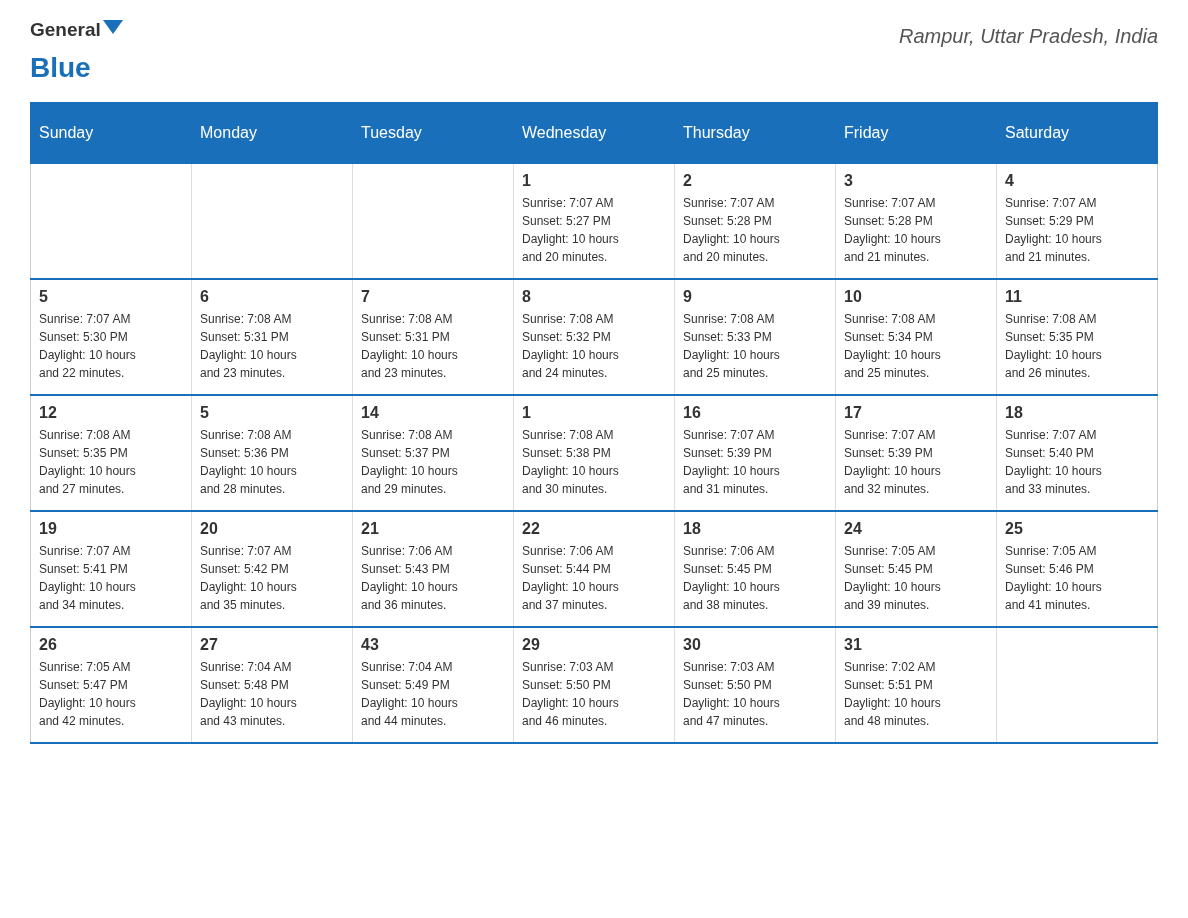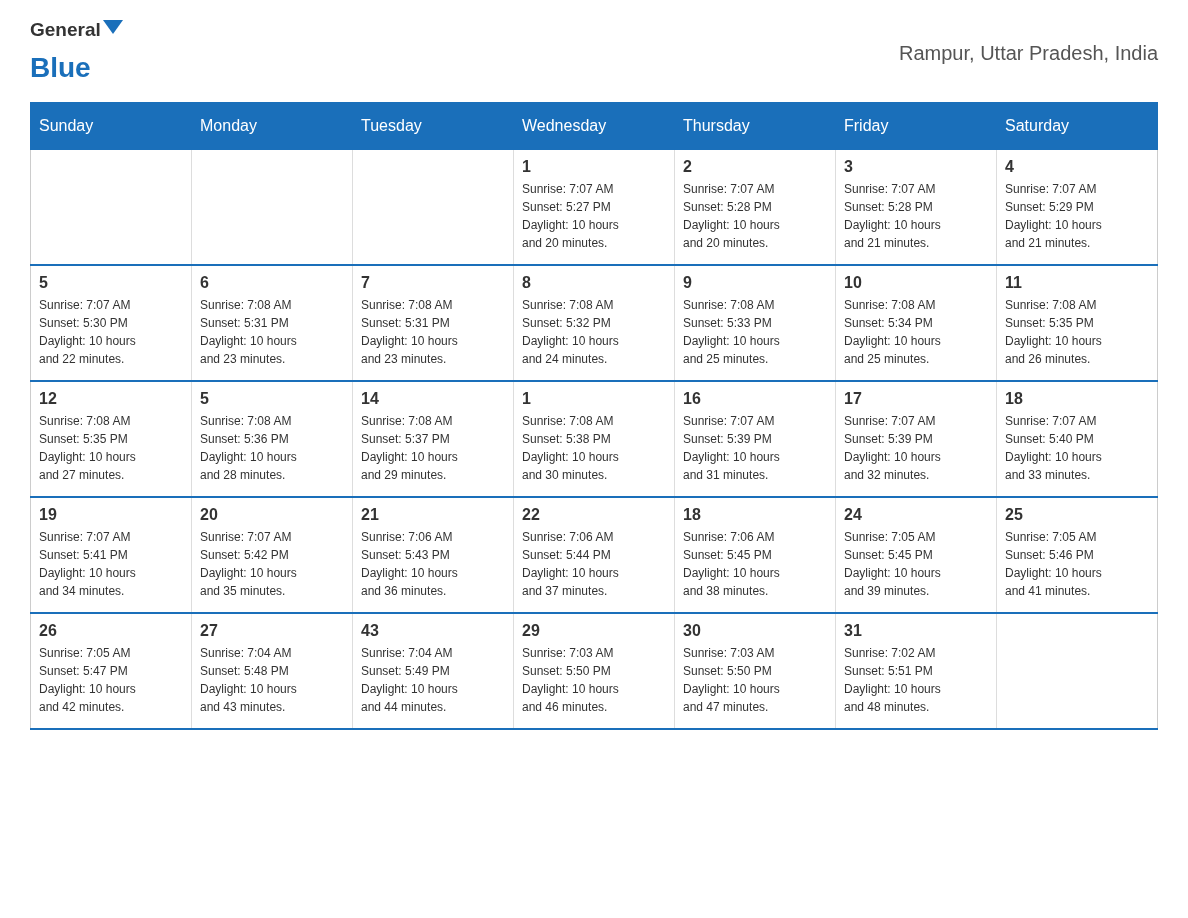--- a/index.html
+++ b/index.html
@@ -54,32 +54,33 @@
     }
     .month-title {
       font-size: 52px;
       font-weight: 300;
       color: #333;
       line-height: 1;
     }
     .location {
       font-size: 20px;
       color: #555;
-      margin-top: 22px;
+      margin-top: 5px;
+      font-style: italic;
     }
     .calendar {
       width: 100%;
       border-collapse: collapse;
     }
     .calendar thead tr {
       background-color: #1a6fba;
     }
     .calendar thead th {
       color: #fff;
-      padding: 14px 8px;
+      padding: 21px 8px;
       font-size: 16px;
       font-weight: normal;
       text-align: left;
       border: 1px solid #1a6fba;
       width: calc(100% / 7);
     }
     .calendar tbody tr {
       border-bottom: 2px solid #1a6fba;
     }
     .calendar tbody td {

